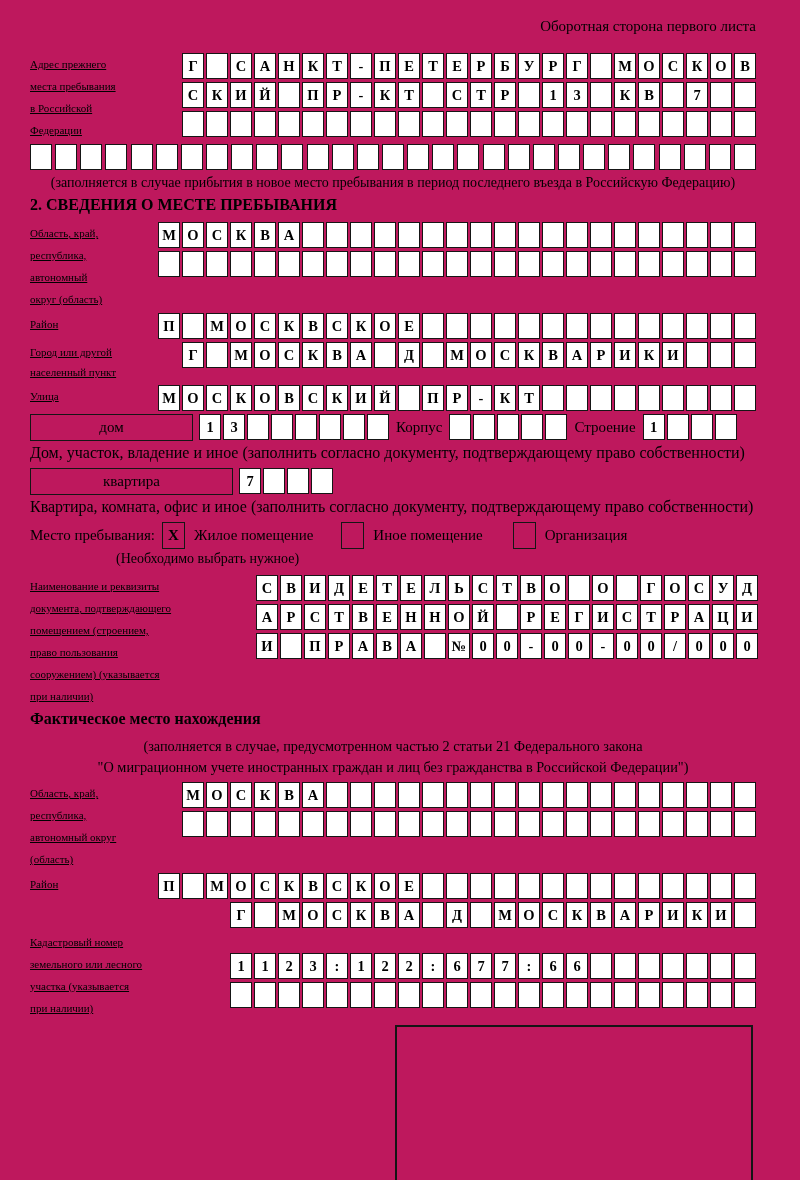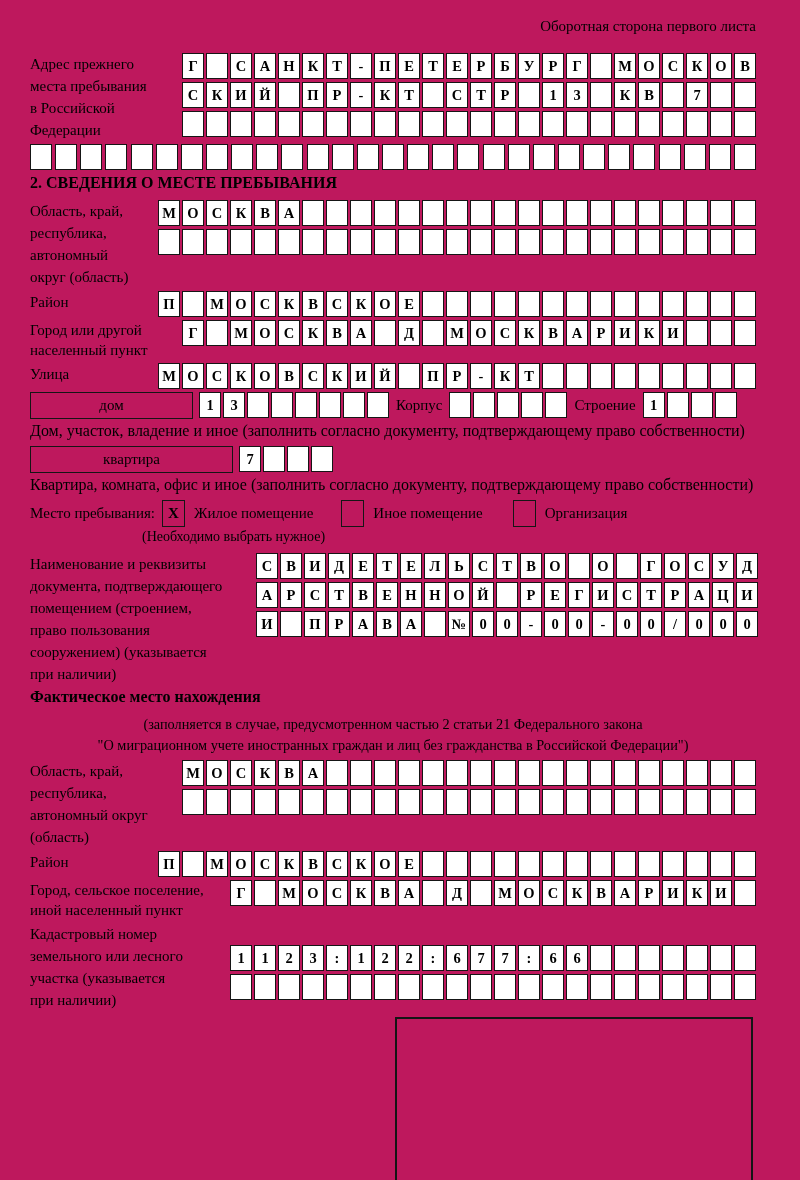--- a/index.html
+++ b/index.html
@@ -2,21 +2,21 @@
 <html><head>
 <meta charset="utf-8">
 <style>
   html,body { margin:0; padding:0; background:#ffffff; }
   body { font-family:"Liberation Serif", serif; color:#000; }
   .page { width:800px; height:1180px; box-sizing:border-box; padding:10px 44px 0 30px; overflow:hidden; background:#be185d; }
 
   .corner { text-align:right; font-size:15px; margin:8px 0 18px 0; }
 
   .frow { display:flex; align-items:flex-start; margin-bottom:3px; }
-  .flabel { font-size:15px; line-height:22px; flex:none; }
+  .flabel { font-size:11px; line-height:22px; flex:none;text-decoration:underline; }
   .lline { white-space:nowrap; }
 
   .rowstack { margin-left:auto; display:flex; flex-direction:column; gap:3px; }
   .rowstack .cells { margin-left:auto; }
   .cells { display:flex; gap:2px; }
   .cells.right { margin-left:auto; }
   .cell { width:22px; height:26px; flex:none; box-sizing:border-box; border:1.5px solid #151515;
           display:flex; align-items:center; justify-content:center;
           font-size:14.5px; font-weight:bold; background:#fff; }
   .fullrow { width:100%; justify-content:space-between; margin:3px 0 4px 0; }
@@ -31,21 +31,21 @@
   .house-box { width:163px; margin-right:6px; }
   .apt-box { width:203px; margin-right:6px; }
   .inline-label { font-size:15px; line-height:27px; margin:0 7px; flex:none; }
 
   .smallnote { font-size:16px; margin:1px 0 6px 0; }
 
   .stay-row { display:flex; align-items:center; font-size:15px; margin:2px 0 2px 0; }
   .checkbox { width:23px; height:27px; box-sizing:border-box; border:1.5px solid #151515; flex:none;
               display:inline-flex; align-items:center; justify-content:center; font-size:15px; font-weight:bold; }
   .stay-row .opt-label { margin:0 14px 0 9px; }
-  .stay-note { margin-left:112px; font-size:14px; margin-top:1px; margin-bottom:8px; }
+  .stay-note { margin-left:86px; font-size:14px; margin-top:1px; margin-bottom:8px; }
 
   .sub-note { text-align:center; font-size:14.3px; line-height:21px; margin-bottom:4px; }
 
   .markbox { margin-left:365px; width:358px; height:176px; box-sizing:border-box;
              border:2px solid #151515; margin-top:6px; }
 </style>
 </head>
 <body>
 
 <div class="page">
@@ -165,20 +165,21 @@
         <span class="cell"></span>
         <span class="cell"></span>
         <span class="cell"></span>
         <span class="cell"></span>
         <span class="cell"></span>
         <span class="cell"></span>
         <span class="cell"></span>
         <span class="cell"></span>
         <span class="cell"></span>
       </div>
+    <div class="note center">(заполняется в случае прибытия в новое место пребывания в период последнего въезда в Российскую Федерацию)</div>
   </div>
 
   <div class="title">2. СВЕДЕНИЯ О МЕСТЕ ПРЕБЫВАНИЯ</div>
 
   <div class="frow">
     <div class="flabel">
         <div class="lline">Область, край,</div>
         <div class="lline">республика,</div>
         <div class="lline">автономный</div>
         <div class="lline">округ (область)</div>
@@ -564,24 +565,20 @@
         <span class="cell"></span>
         <span class="cell"></span>
         <span class="cell"></span>
         <span class="cell"></span>
         <span class="cell"></span>
         <span class="cell"></span>
       </div>
   </div>
 
   <div class="frow">
-    <div class="flabel" style="line-height:20px;">
-        <div class="lline">Город, сельское поселение,</div>
-        <div class="lline">иной населенный пункт</div>
-      </div>
     <div class="cells right">
         <span class="cell">Г</span>
         <span class="cell"></span>
         <span class="cell">М</span>
         <span class="cell">О</span>
         <span class="cell">С</span>
         <span class="cell">К</span>
         <span class="cell">В</span>
         <span class="cell">А</span>
         <span class="cell"></span>

